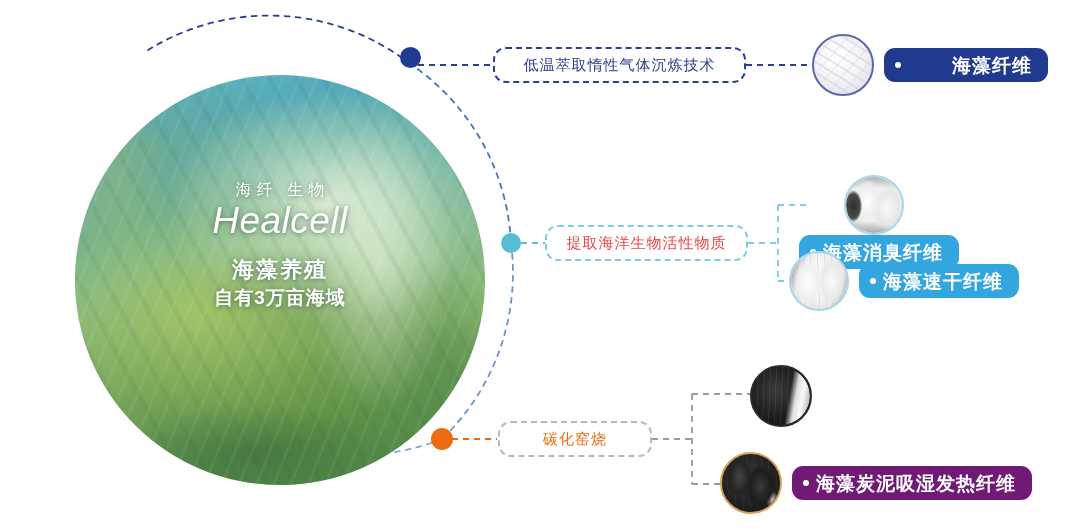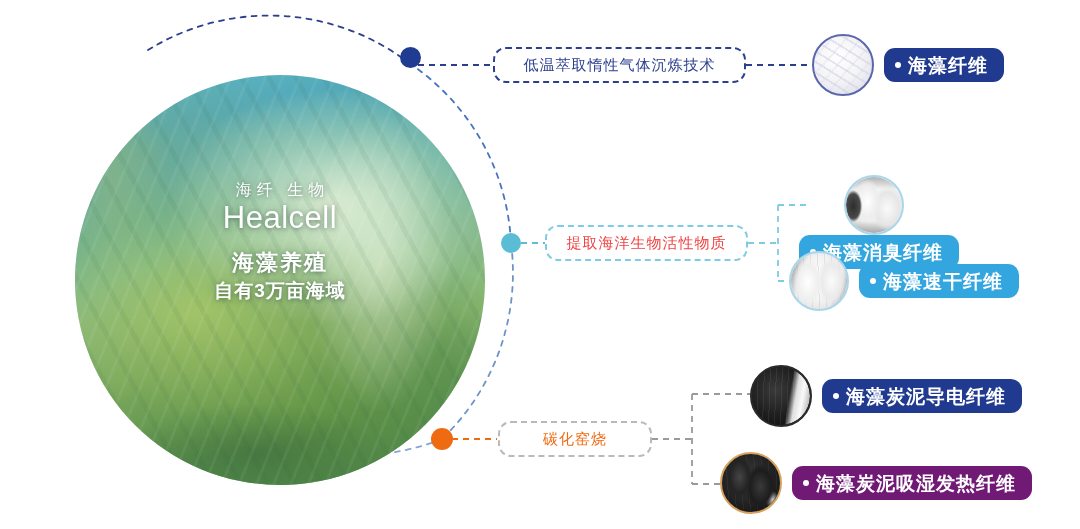--- a/index.html
+++ b/index.html
@@ -75,25 +75,26 @@
     z-index: 3;
   }
   .brand-cn {
     font-size: 16px;
     font-weight: 400;
     letter-spacing: 5px;
     line-height: 1.1;
     margin-left: 5px;
   }
   .brand-en {
-    font-size: 31px;
+    font-size: 37px;
     font-weight: 400;
     letter-spacing: 0.5px;
     line-height: 1.15;
     margin-top: 1px;
+    font-style: italic;
   }
   .hero-tag1 {
     font-size: 22px;
     font-weight: bold;
     letter-spacing: 2px;
     line-height: 1.25;
     margin-top: 14px;
   }
   .hero-tag2 {
     font-size: 19px;
@@ -222,21 +223,21 @@
     <span style="color:#ef6b12;">碳化窑烧</span>
   </div>
 
   <div class="product" style="left:812px; top:34px;">
     <div class="thumb" style="width:62px; height:62px; border:2px solid #5b66ad;
                 background: radial-gradient(circle at 42% 36%, #ffffff 0%, #f4f4f7 48%, #e3e3ec 78%, #d6d6e2 100%);">
       <i style="background:
            repeating-linear-gradient(32deg, rgba(210,210,225,0.55) 0px, rgba(210,210,225,0.55) 2px, rgba(255,255,255,0) 2px, rgba(255,255,255,0) 9px),
            repeating-linear-gradient(-48deg, rgba(225,225,238,0.45) 0px, rgba(225,225,238,0.45) 2px, rgba(255,255,255,0) 2px, rgba(255,255,255,0) 11px);"></i>
     </div>
-    <div class="pill" style="background:#203a8f; margin-left:10px;">
+    <div class="pill" style="background:#203a8f; margin-left:10px;gap:44px;">
       <span class="bullet"></span>
       <span class="ptext">海藻纤维</span>
     </div>
   </div>
 
   <div class="product" style="left:789px; top:175px;flex-direction:column;">
     <div class="thumb" style="width:60px; height:60px; border:2px solid #a9d6ea;
                 background: radial-gradient(circle at 55% 42%, #fdfdfd 0%, #f0f0f0 50%, #dcdcdc 82%, #cfcfcf 100%);">
       <i style="background:
            radial-gradient(ellipse 22% 40% at 13% 52%, #2d2d2d 0%, #4a4a4a 55%, rgba(80,80,80,0) 72%),
@@ -267,24 +268,20 @@
     </div>
   </div>
 
   <div class="product" style="left:750px; top:365px;">
     <div class="thumb" style="width:62px; height:62px; border:2px solid #2a2a2a;
                 background: radial-gradient(circle at 40% 40%, #3a3a3a 0%, #202020 48%, #111111 82%, #0a0a0a 100%);">
       <i style="background:
            linear-gradient(100deg, rgba(255,255,255,0) 62%, rgba(240,240,240,0.92) 72%, rgba(255,255,255,0.98) 82%, rgba(225,225,225,0.85) 92%, rgba(200,200,200,0.6) 100%),
            repeating-linear-gradient(92deg, rgba(255,255,255,0.07) 0px, rgba(255,255,255,0.07) 1px, rgba(0,0,0,0) 1px, rgba(0,0,0,0) 6px);"></i>
     </div>
-    <div class="pill" style="background:#203a8f; margin-left:10px;">
-      <span class="bullet"></span>
-      <span class="ptext">海藻炭泥导电纤维</span>
-    </div>
   </div>
 
   <div class="product" style="left:720px; top:452px;">
     <div class="thumb" style="width:62px; height:62px; border:2px solid #d7a15e;
                 background: radial-gradient(circle at 45% 42%, #3c3c3c 0%, #242424 50%, #141414 84%, #0d0d0d 100%);">
       <i style="background:
            radial-gradient(ellipse 26% 44% at 30% 40%, #454545 0%, #232323 62%, rgba(20,20,20,0) 86%),
            radial-gradient(ellipse 30% 46% at 66% 56%, #3a3a3a 0%, #1c1c1c 62%, rgba(16,16,16,0) 86%),
            radial-gradient(ellipse 16% 18% at 86% 78%, rgba(245,245,245,0.85) 0%, rgba(230,230,230,0) 80%),
            repeating-linear-gradient(86deg, rgba(255,255,255,0.05) 0px, rgba(255,255,255,0.05) 1px, rgba(0,0,0,0) 1px, rgba(0,0,0,0) 7px);"></i>

